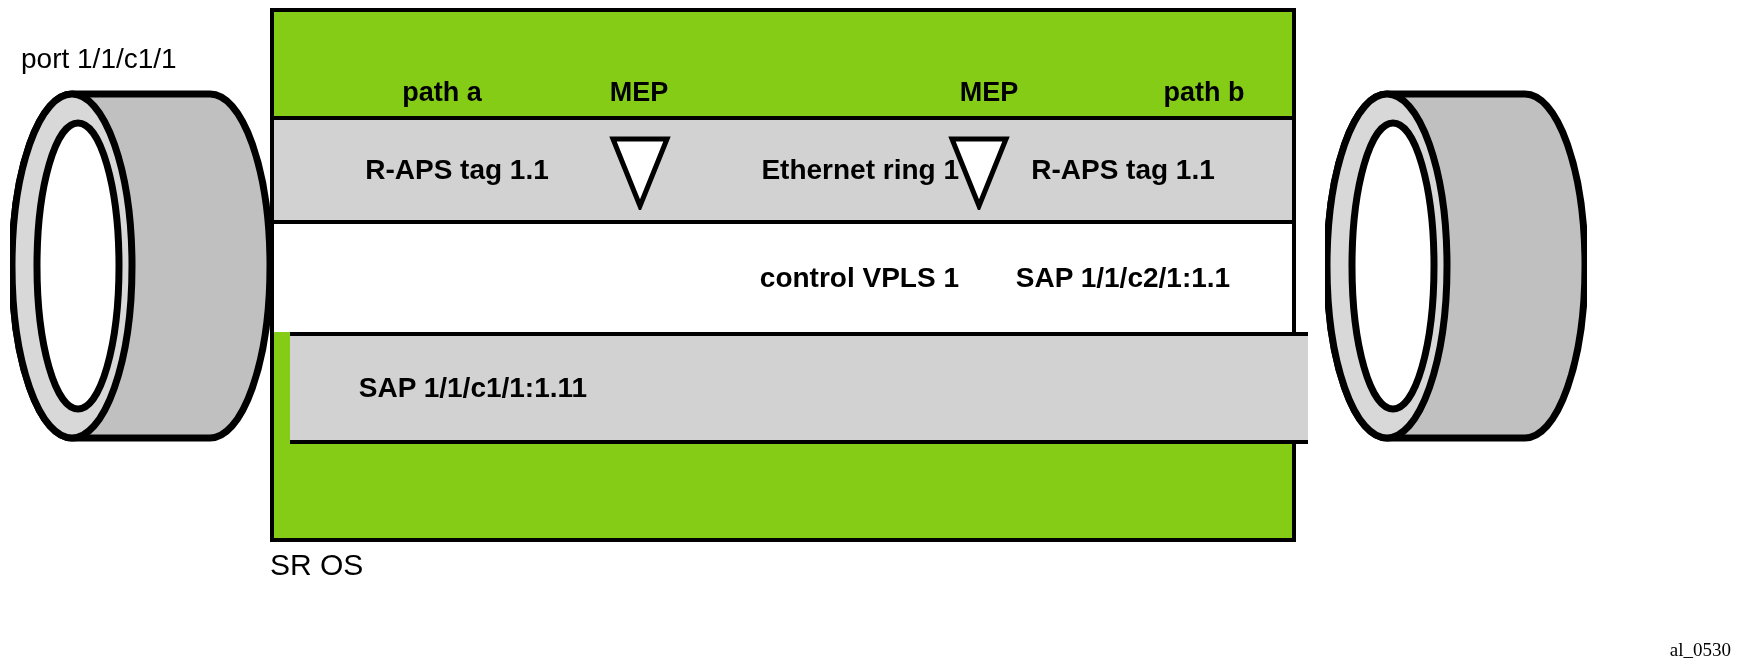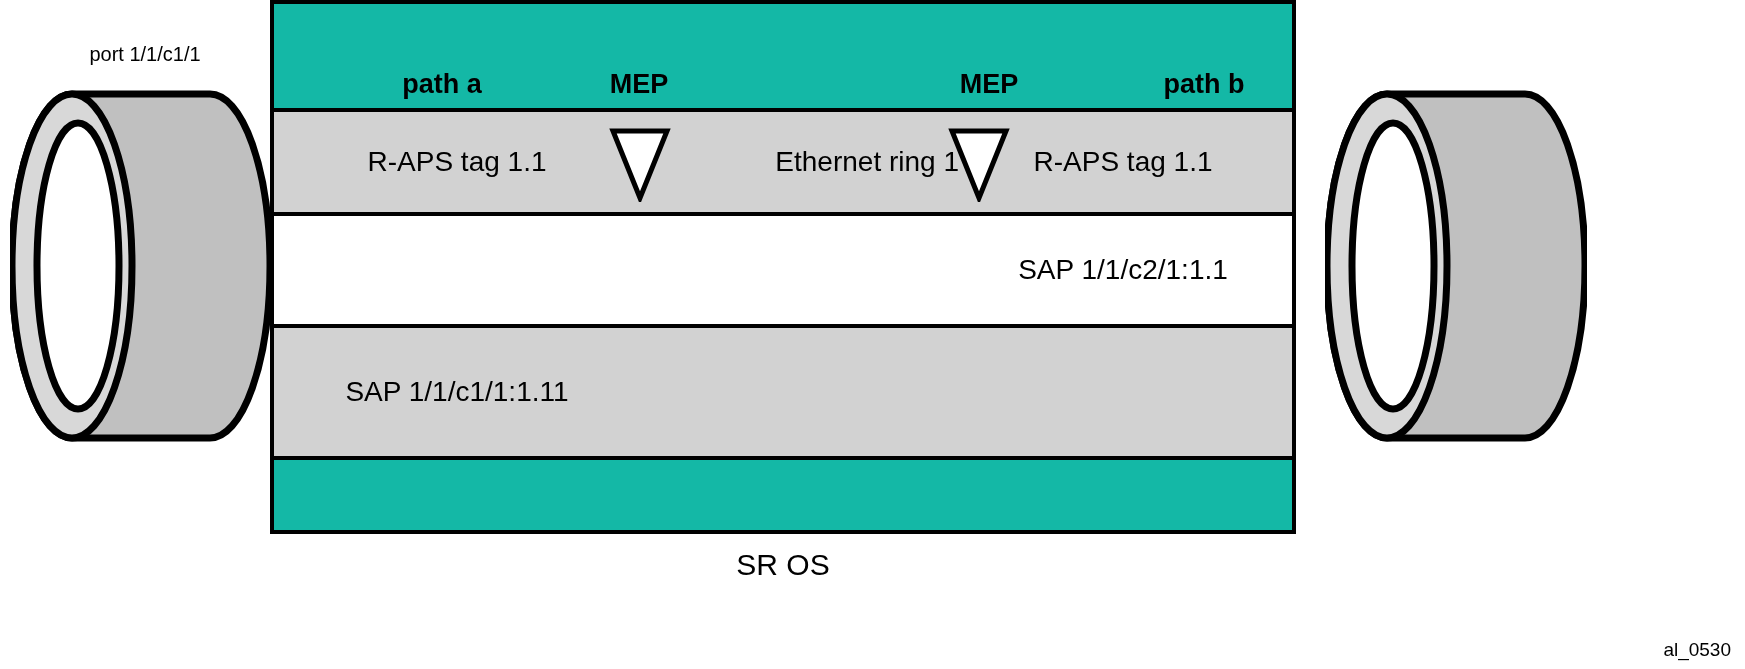--- a/index.html
+++ b/index.html
@@ -16,46 +16,47 @@
     width: 1745px;
     height: 669px;
     background: #ffffff;
     overflow: hidden;
   }
 
   
   #chassis {
     position: absolute;
     left: 270px;
-    top: 0;
+    top: 8px;
     width: 1026px;
     height: 534px;
     border: 4px solid #000000;
     box-sizing: border-box;
-    background: #14b8a6;
+    background: #84cc16;
   }
 
   
   .band {
     position: absolute;
     left: 0;
     width: 100%;
     box-sizing: border-box;
+    font-weight: bold;
   }
   .band-shaded {
     background: #d2d2d2;
     border-top: 4px solid #000000;
     border-bottom: 4px solid #000000;
   }
   .band-plain {
     background: #ffffff;
   }
   #band-ring   { top: 104px; height: 108px; }
   #band-ctrl   { top: 212px; height: 108px; }
-  #band-data   { top: 320px; height: 136px; }
+  #band-data   { top: 320px; height: 112px; margin-left: 16px; }
 
   
   #header-strip {
     position: absolute;
     left: 0;
     top: 56px;
     width: 100%;
     height: 48px;
   }
   .hdr {
@@ -100,45 +101,44 @@
     top: 90px;
     width: 262px;
     height: 352px;
   }
   #port-left  { left: 10px; }
   #port-right { left: 1325px; }
 
   .port-label {
     position: absolute;
     top: -47px;
-    left: 4px;
+    left: 11px;
     width: 100%;
-    text-align: center;
-    font-size: 20px;
+    font-size: 28px;
     white-space: nowrap;
   }
 
   .cylinder { position: absolute; inset: 0; }
 
   
   #caption-sros {
     position: absolute;
     left: 270px;
     top: 548px;
     width: 1026px;
-    text-align: center;
+    text-align: left;
     font-size: 30px;
     white-space: nowrap;
   }
   #figure-id {
     position: absolute;
     right: 14px;
     bottom: 8px;
     font-size: 19px;
-    font-family: Liberation Sans, sans-serif;
+    font-family: Liberation Serif, serif;
     white-space: nowrap;
   }
 </style>
 </head>
 <body>
 
 <div id="canvas">
 
   <div class="port-group" id="port-left">
     <div class="port-label">port 1/1/c1/1</div>
@@ -173,20 +173,21 @@
 
       <svg class="mep-triangle" id="mep-a" viewBox="0 0 62 76">
         <polygon points="4,5 58,5 31,72" fill="#ffffff" stroke="#000000" stroke-width="5"></polygon>
       </svg>
       <svg class="mep-triangle" id="mep-b" viewBox="0 0 62 76">
         <polygon points="4,5 58,5 31,72" fill="#ffffff" stroke="#000000" stroke-width="5"></polygon>
       </svg>
     </div>
 
     <div class="band band-plain" id="band-ctrl">
+      <div class="cell cell-center row-text">control VPLS 1</div>
       <div class="cell cell-right row-text">SAP 1/1/c2/1:1.1</div>
     </div>
 
     <div class="band band-shaded" id="band-data">
       <div class="cell cell-left row-text">SAP 1/1/c1/1:1.11</div>
     </div>
 
   </div>
 
   <div id="caption-sros">SR OS</div>

